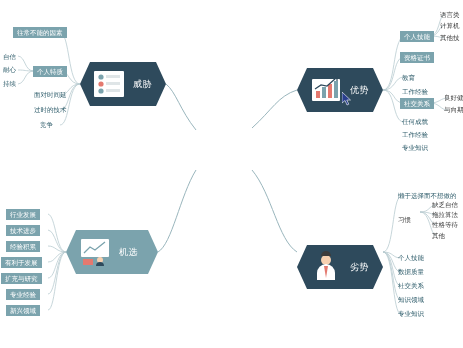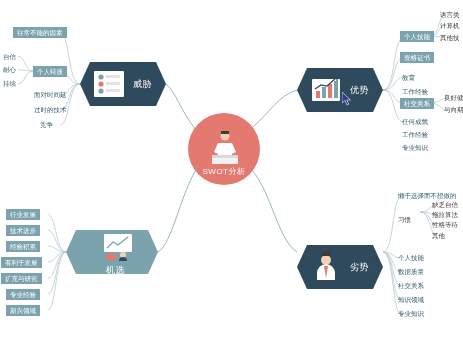--- a/index.html
+++ b/index.html
@@ -22,21 +22,21 @@
     clip-path:polygon(10px 0,calc(100% - 10px) 0,100% 50%,calc(100% - 10px) 100%,10px 100%,0 50%);
   }
   .hex .hex-icon{width:34px;height:34px;margin-left:12px;flex:0 0 auto;position:relative;}
   .hex .hex-label{color:#ffffff;font-size:9px;margin-left:7px;letter-spacing:.5px;}
   .hex-dark{background:#2e4a5c;}
   .hex-teal{background:#7ba3ad;}
 
   #node-strength{left:297px;top:68px;width:86px;}
   #node-weakness{left:297px;top:230px;width:86px;margin-top:15px;}
   #node-threat{left:80px;top:62px;width:86px;}
-  #node-opportunity{left:66px;top:230px;width:92px;flex-direction:column;}
+  #node-opportunity{left:66px;top:230px;width:92px;}
 
   
   .leaf{
     position:absolute;font-size:6.5px;color:#3a3a3a;white-space:nowrap;
     line-height:9px;
   }
   .leaf.teal{color:#2f5d6b;}
   .leaf-box{
     position:absolute;font-size:6.5px;color:#ffffff;background:#7ba3ad;
     padding:1px 4px;white-space:nowrap;line-height:9px;
@@ -101,32 +101,20 @@
       <path d="M66,252 C56,252 56,216 48,214"></path>
       <path d="M66,252 C56,252 56,231 48,230"></path>
       <path d="M66,252 C56,252 56,246 48,246"></path>
       <path d="M66,252 C56,252 56,262 48,262"></path>
       <path d="M66,252 C56,252 56,278 48,278"></path>
       <path d="M66,252 C56,252 56,294 48,294"></path>
       <path d="M66,252 C56,252 56,310 48,310"></path>
     </g>
   </svg>
 
-  <div class="center-node">
-    <svg class="center-person" viewBox="0 0 72 40">
-      <rect x="24" y="28" width="26" height="9" fill="#f2f2f2"></rect>
-      <rect x="24" y="28" width="26" height="3" fill="#d9d9d9"></rect>
-      <circle cx="37" cy="9" r="4.5" fill="#f6d0b0"></circle>
-      <path d="M30 16 h14 v12 h-14 z" fill="#ffffff"></path>
-      <path d="M30 16 l-4 9 l4 2 z" fill="#ffffff"></path>
-      <path d="M44 16 l4 9 l-4 2 z" fill="#ffffff"></path>
-      <rect x="33" y="4" width="8" height="3" fill="#3c3c3c"></rect>
-    </svg>
-    <div class="center-label">SWOT分析</div>
-  </div>
 
   <div class="hex hex-dark" id="node-strength">
     <svg class="hex-icon" viewBox="0 0 34 34">
       <rect x="3" y="6" width="28" height="22" rx="1" fill="#ffffff"></rect>
       <rect x="7" y="18" width="4" height="7" fill="#e4796f"></rect>
       <rect x="13" y="14" width="4" height="11" fill="#7ba3ad"></rect>
       <rect x="19" y="11" width="4" height="14" fill="#e4796f"></rect>
       <rect x="25" y="8" width="4" height="17" fill="#7ba3ad"></rect>
       <path d="M6 16 L12 12 L18 13 L27 5" stroke="#2e4a5c" stroke-width="1.2" fill="none"></path>
       <path d="M24 4 h4 v4" stroke="#2e4a5c" stroke-width="1.2" fill="none"></path>

